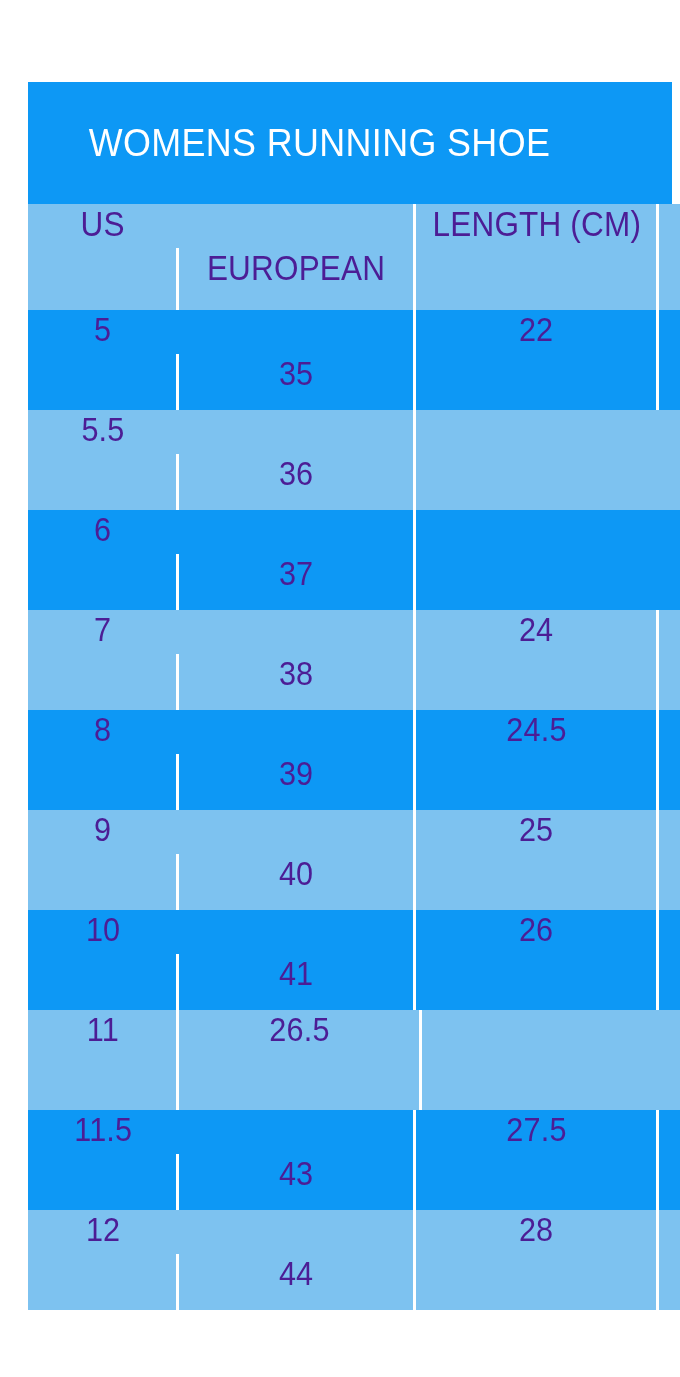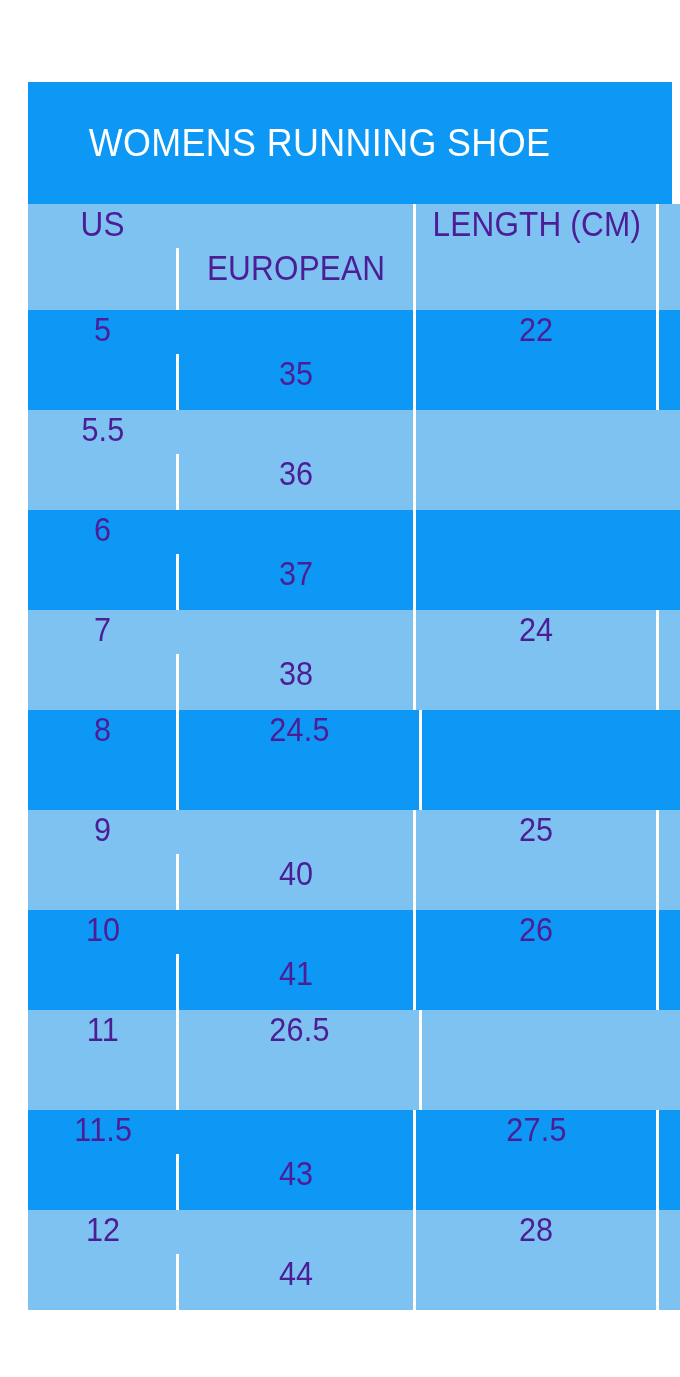--- a/index.html
+++ b/index.html
@@ -159,20 +159,23 @@
       <div class="cell c-len">
           <span class="cell-text">24</span>
         </div>
       <div class="cell c-x"></div>
     </div>
 
     <div class="row dark">
       <div class="cell c-us">
           <span class="cell-text">8</span>
         </div>
+      <div class="cell c-eu">
+          <span class="cell-text">39</span>
+        </div>
       <div class="cell c-len">
           <span class="cell-text">24.5</span>
         </div>
       <div class="cell c-x"></div>
     </div>
 
     <div class="row light">
       <div class="cell c-us">
           <span class="cell-text">9</span>
         </div>

